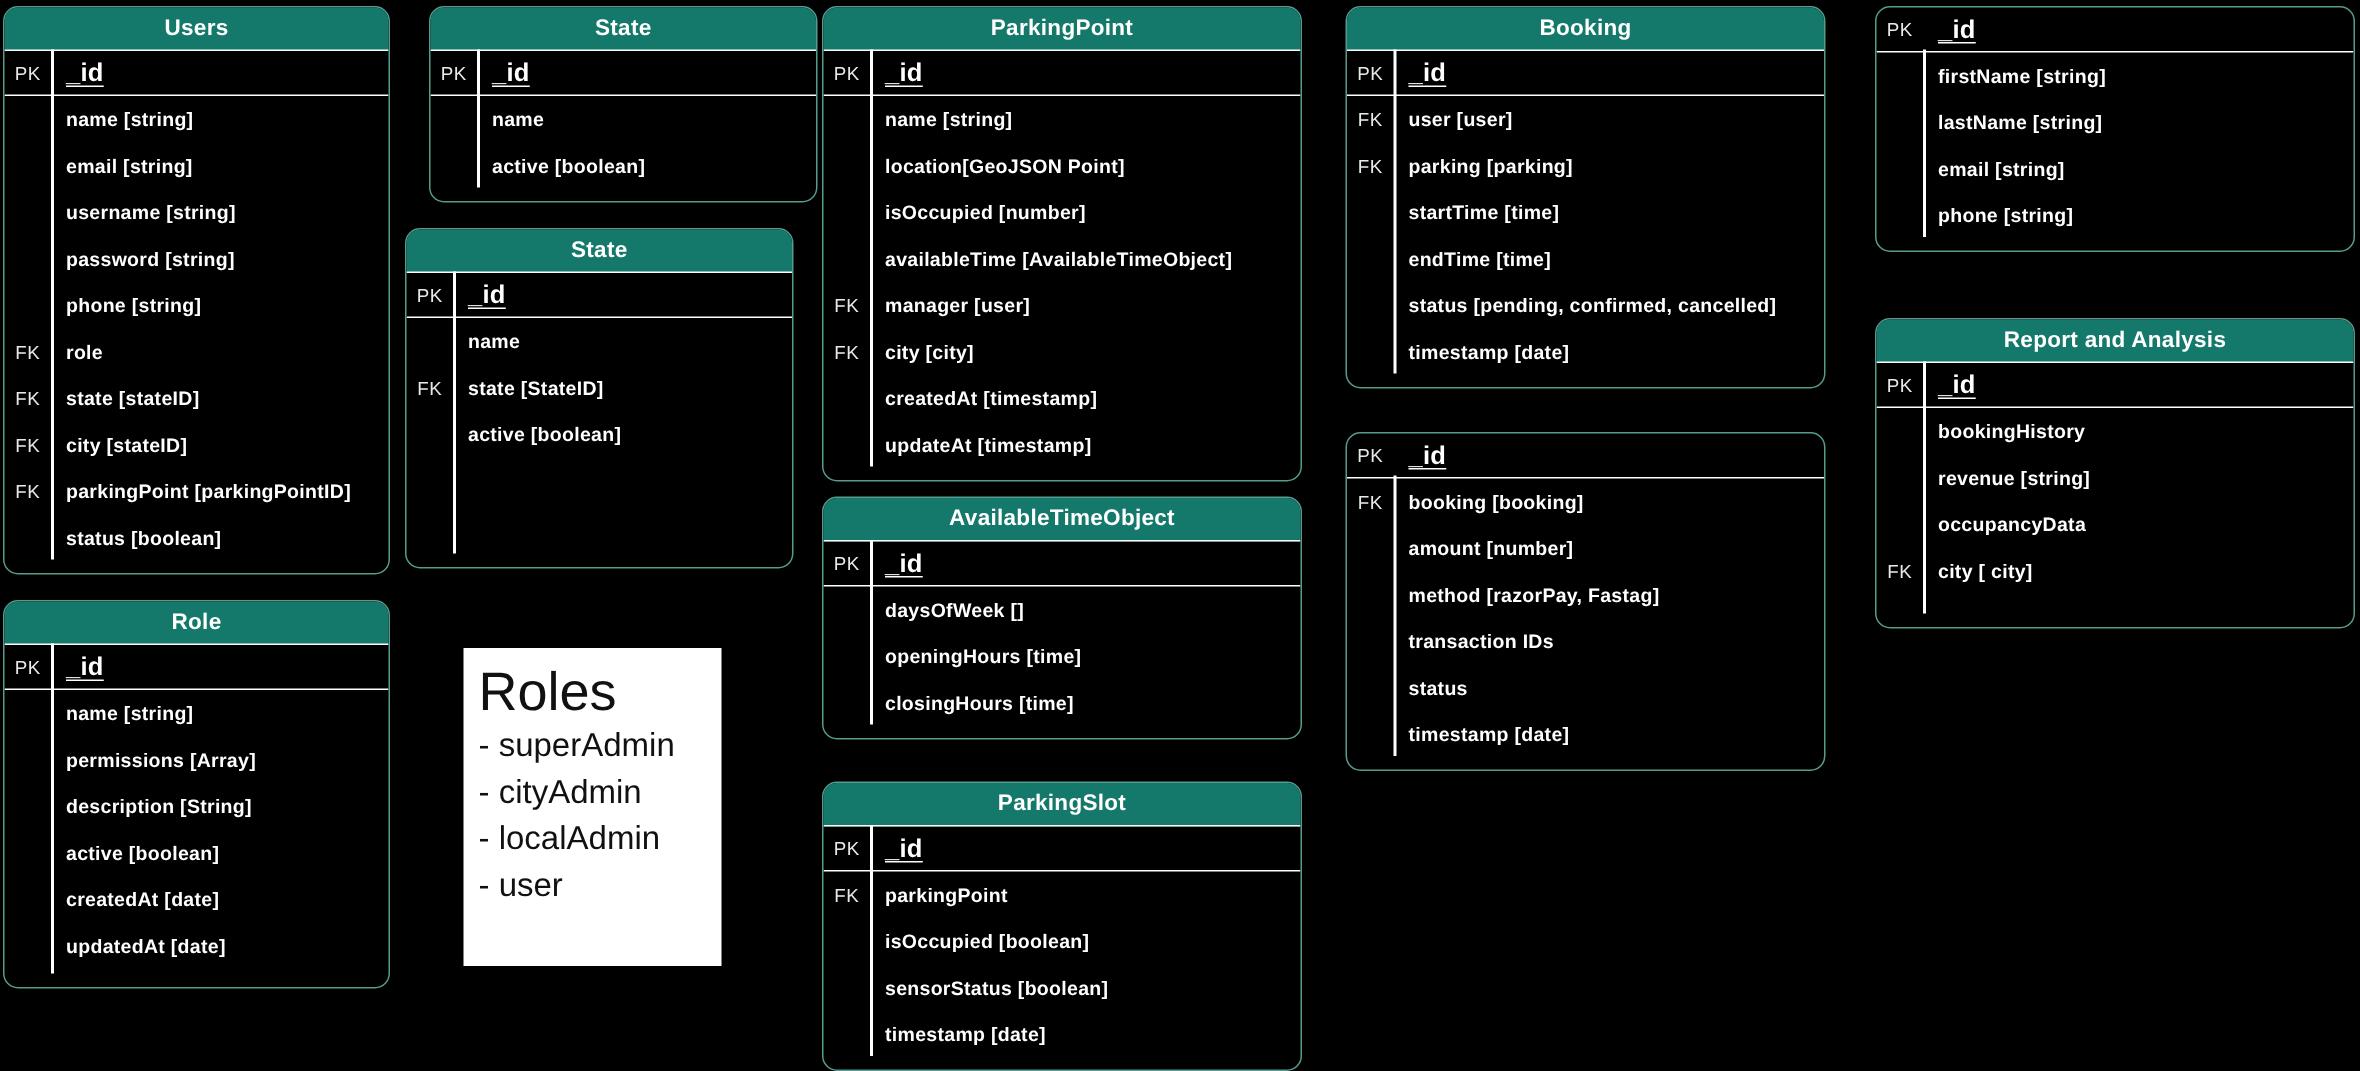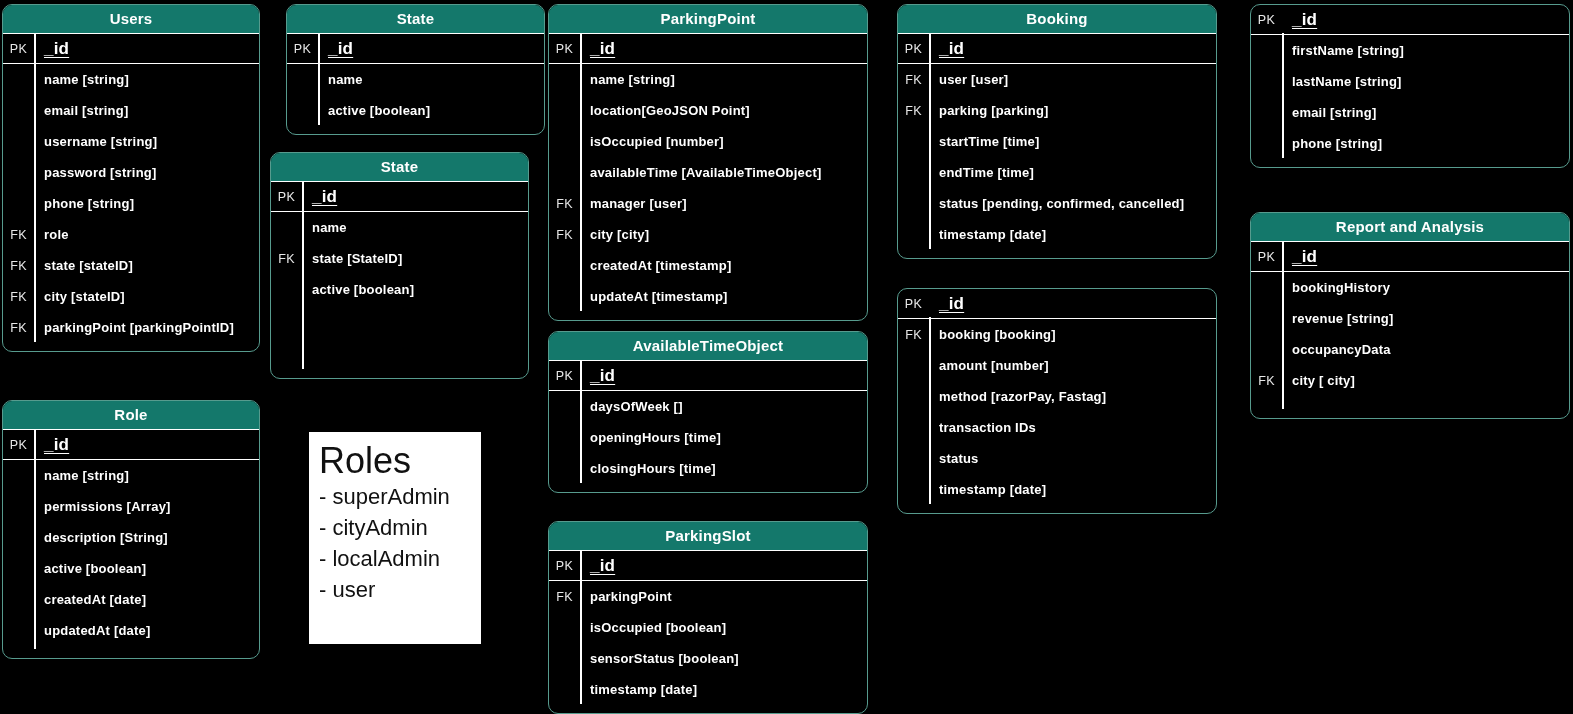--- a/index.html
+++ b/index.html
@@ -118,20 +118,24 @@
           <span class="fcell">state [stateID]</span>
         </div>
         <div class="row frow">
           <span class="kcell">FK</span>
           <span class="fcell">city [stateID]</span>
         </div>
         <div class="row frow">
           <span class="kcell">FK</span>
           <span class="fcell">parkingPoint [parkingPointID]</span>
         </div>
+        <div class="row frow">
+          <span class="kcell"></span>
+          <span class="fcell">status [boolean]</span>
+        </div>
       </div>
     <i class="vline"></i>
   </div>
 
   <div class="etable" id="t-role">
     <div class="ehead">Role</div>
     <div class="ebody">
         <div class="row pkrow">
           <span class="kcell">PK</span>
           <span class="fcell pkfield">_id</span>

